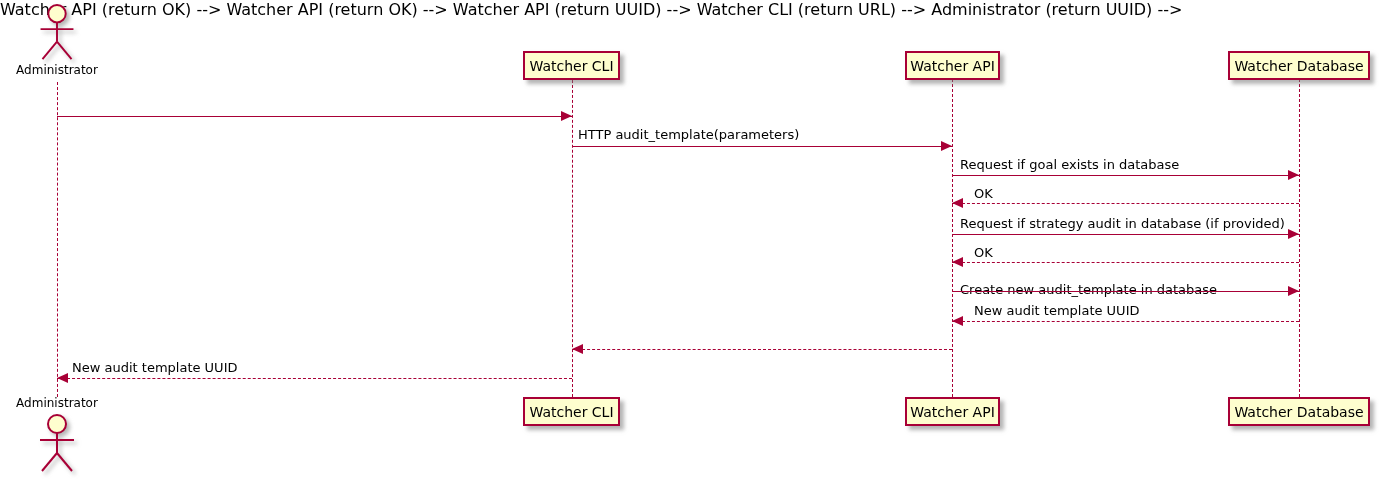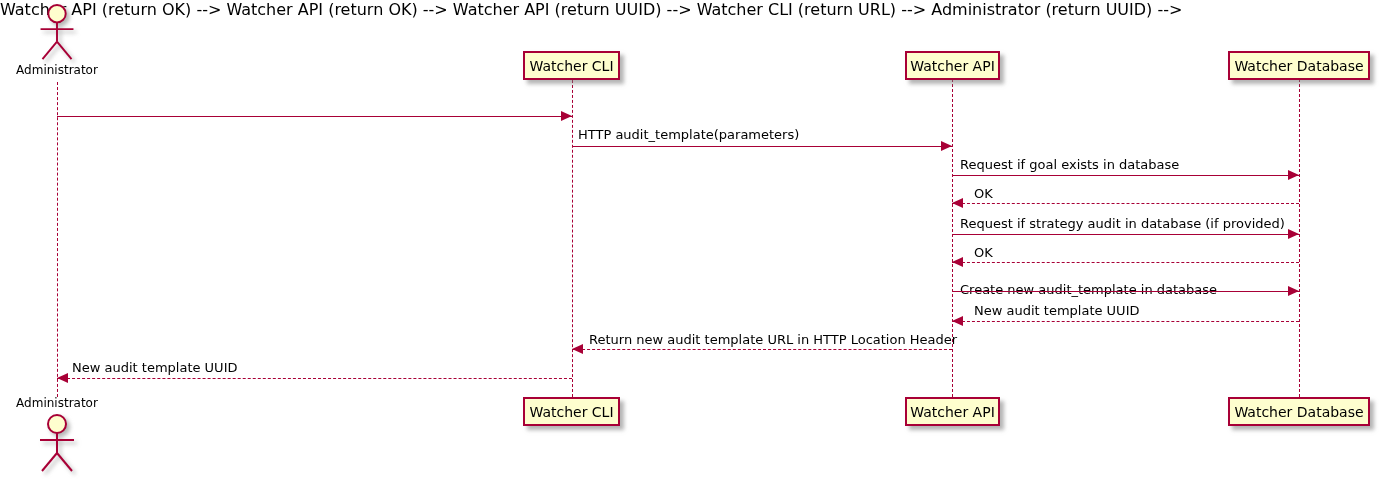--- a/index.html
+++ b/index.html
@@ -122,21 +122,20 @@
   <div class="msg-label" style="left:960px; top:273px;margin-top:9px;">Create new audit_template in database</div>
   <div class="mline solid" style="left:952px; top:291px; width:347px;"></div>
   <div class="ahead right" style="left:1288px; top:286px;"></div>
 
    Watcher API (return UUID) --&gt;
   <div class="msg-label" style="left:974px; top:303px;">New audit template UUID</div>
   <div class="mline dashed" style="left:952px; top:321px; width:347px;"></div>
   <div class="ahead left" style="left:952px; top:316px;"></div>
 
    Watcher CLI (return URL) --&gt;
-  <div class="msg-label" style="left:589px; top:332px;">Return new audit template URL in HTTP Location Header</div>
   <div class="mline dashed" style="left:572px; top:349px; width:380px;"></div>
   <div class="ahead left" style="left:572px; top:344px;"></div>
 
    Administrator (return UUID) --&gt;
   <div class="msg-label" style="left:72px; top:360px;">New audit template UUID</div>
   <div class="mline dashed" style="left:57px; top:378px; width:515px;"></div>
   <div class="ahead left" style="left:57px; top:373px;"></div>
 
   
   <div class="pbox" style="left:523px;  top:397px; width:97px;">Watcher CLI</div>

